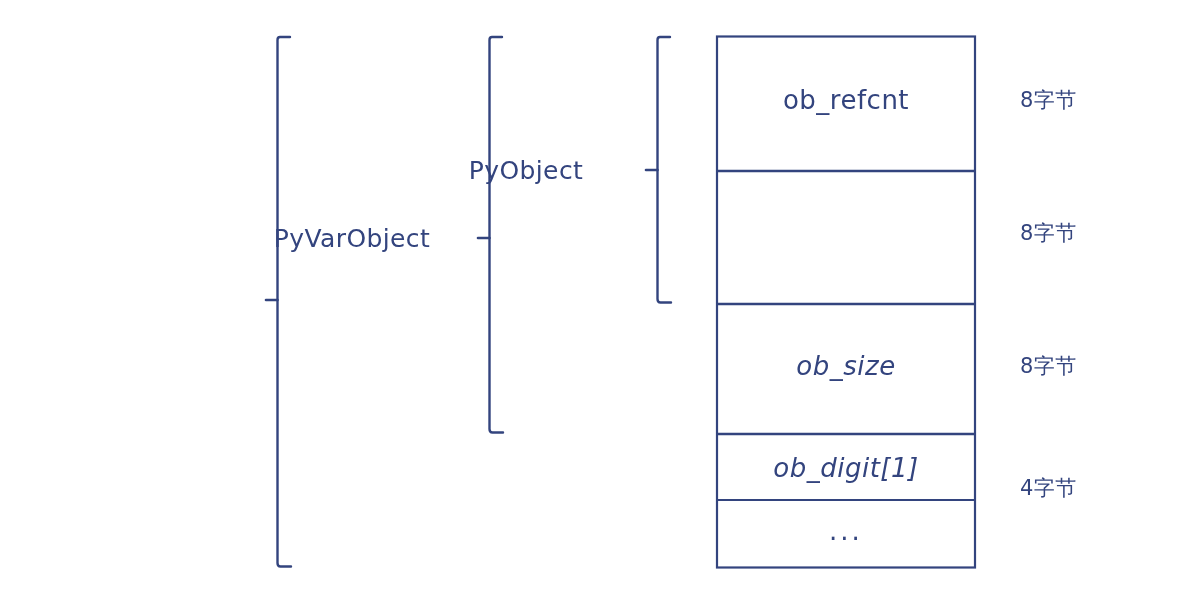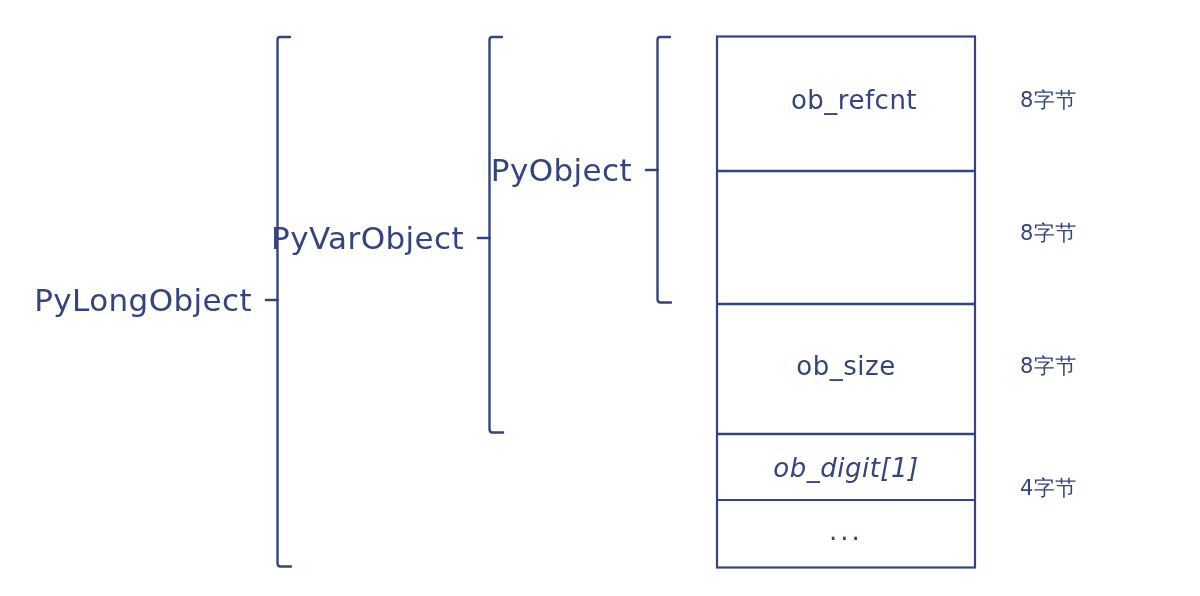--- a/index.html
+++ b/index.html
@@ -27,24 +27,24 @@
   
   .lbl {
     position: absolute;
     color: #33447e;
     font-family: "DejaVu Sans", sans-serif;
     white-space: nowrap;
     line-height: 1;
   }
   
   .group-label {
-    font-size: 31px;
+    font-size: 25px;
     letter-spacing: 0.4px;
     transform: translateY(-50%);
-    text-align: right;
+    text-align: center;
   }
   .group-label.pylong  { left: 0px;   width: 252px; top: 300px; }
   .group-label.pyvar   { left: 240px; width: 224px; top: 238px; }
   .group-label.pyobj   { left: 420px; width: 212px; top: 170px; }
 
   
   .field-label {
     font-size: 26px;
     letter-spacing: 0.5px;
     text-align: center;
@@ -91,30 +91,29 @@
 
       <rect x="717" y="36.5" width="258" height="531" fill="none" stroke="#33447e" stroke-width="2.2"></rect>
 
       <line x1="717" y1="171" x2="975" y2="171" stroke="#33447e" stroke-width="2.4"></line>
       <line x1="717" y1="304" x2="975" y2="304" stroke="#33447e" stroke-width="2.4"></line>
       <line x1="717" y1="434" x2="975" y2="434" stroke="#33447e" stroke-width="2.4"></line>
       <line x1="717" y1="500" x2="975" y2="500" stroke="#33447e" stroke-width="1.8"></line>
     </g>
   </svg>
 
-  <div class="lbl group-label pylong">PyLongObject</div>
 
   <div class="lbl group-label pyvar">PyVarObject</div>
 
   <div class="lbl group-label pyobj">PyObject</div>
 
-  <div class="lbl field-label" style="top:100px;margin-left:8px;">ob_refcnt</div>
+  <div class="lbl field-label" style="top:100px;">ob_refcnt</div>
 
 
-  <div class="lbl field-label" style="top:366px;">ob_size</div>
+  <div class="lbl field-label" style="top:366px;font-style:italic;">ob_size</div>
 
   <div class="lbl field-label" style="top:468px;font-style:italic;">ob_digit[1]</div>
 
   <div class="lbl field-label ellipsis" style="top:531px;">...</div>
 
   <div class="lbl size-label" style="top:100px;">8字节</div>
 
   <div class="lbl size-label" style="top:233px;">8字节</div>
 
   <div class="lbl size-label" style="top:366px;">8字节</div>

